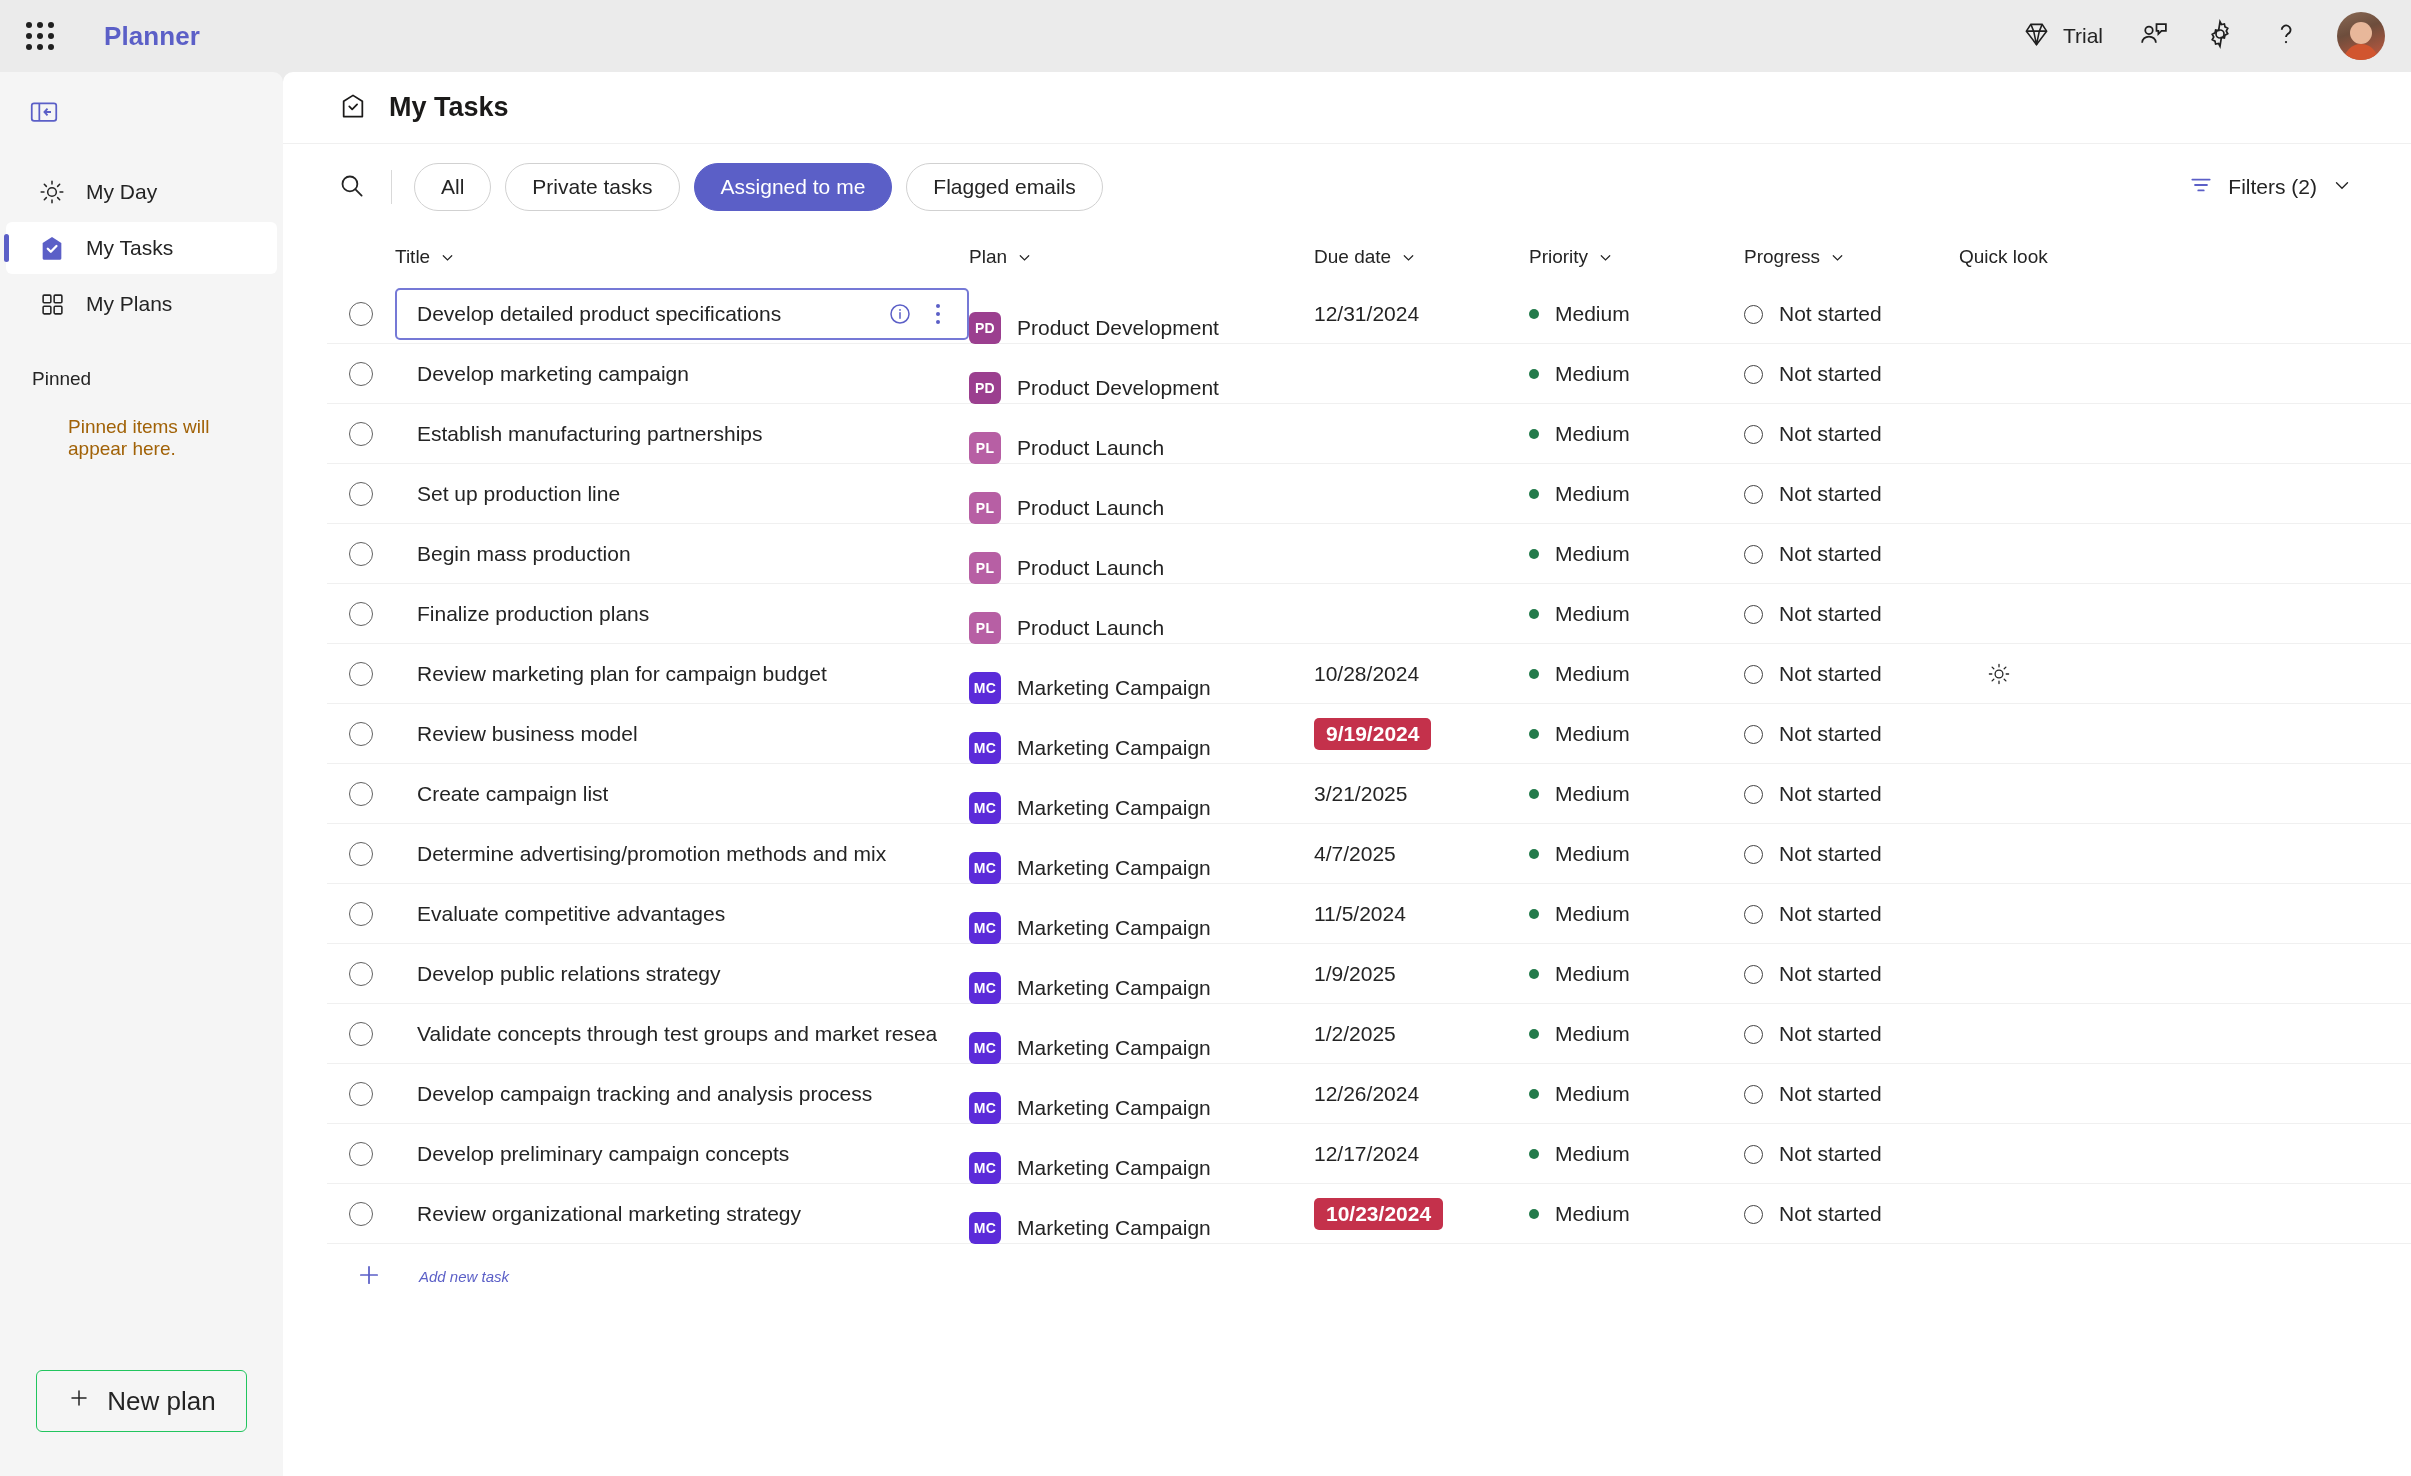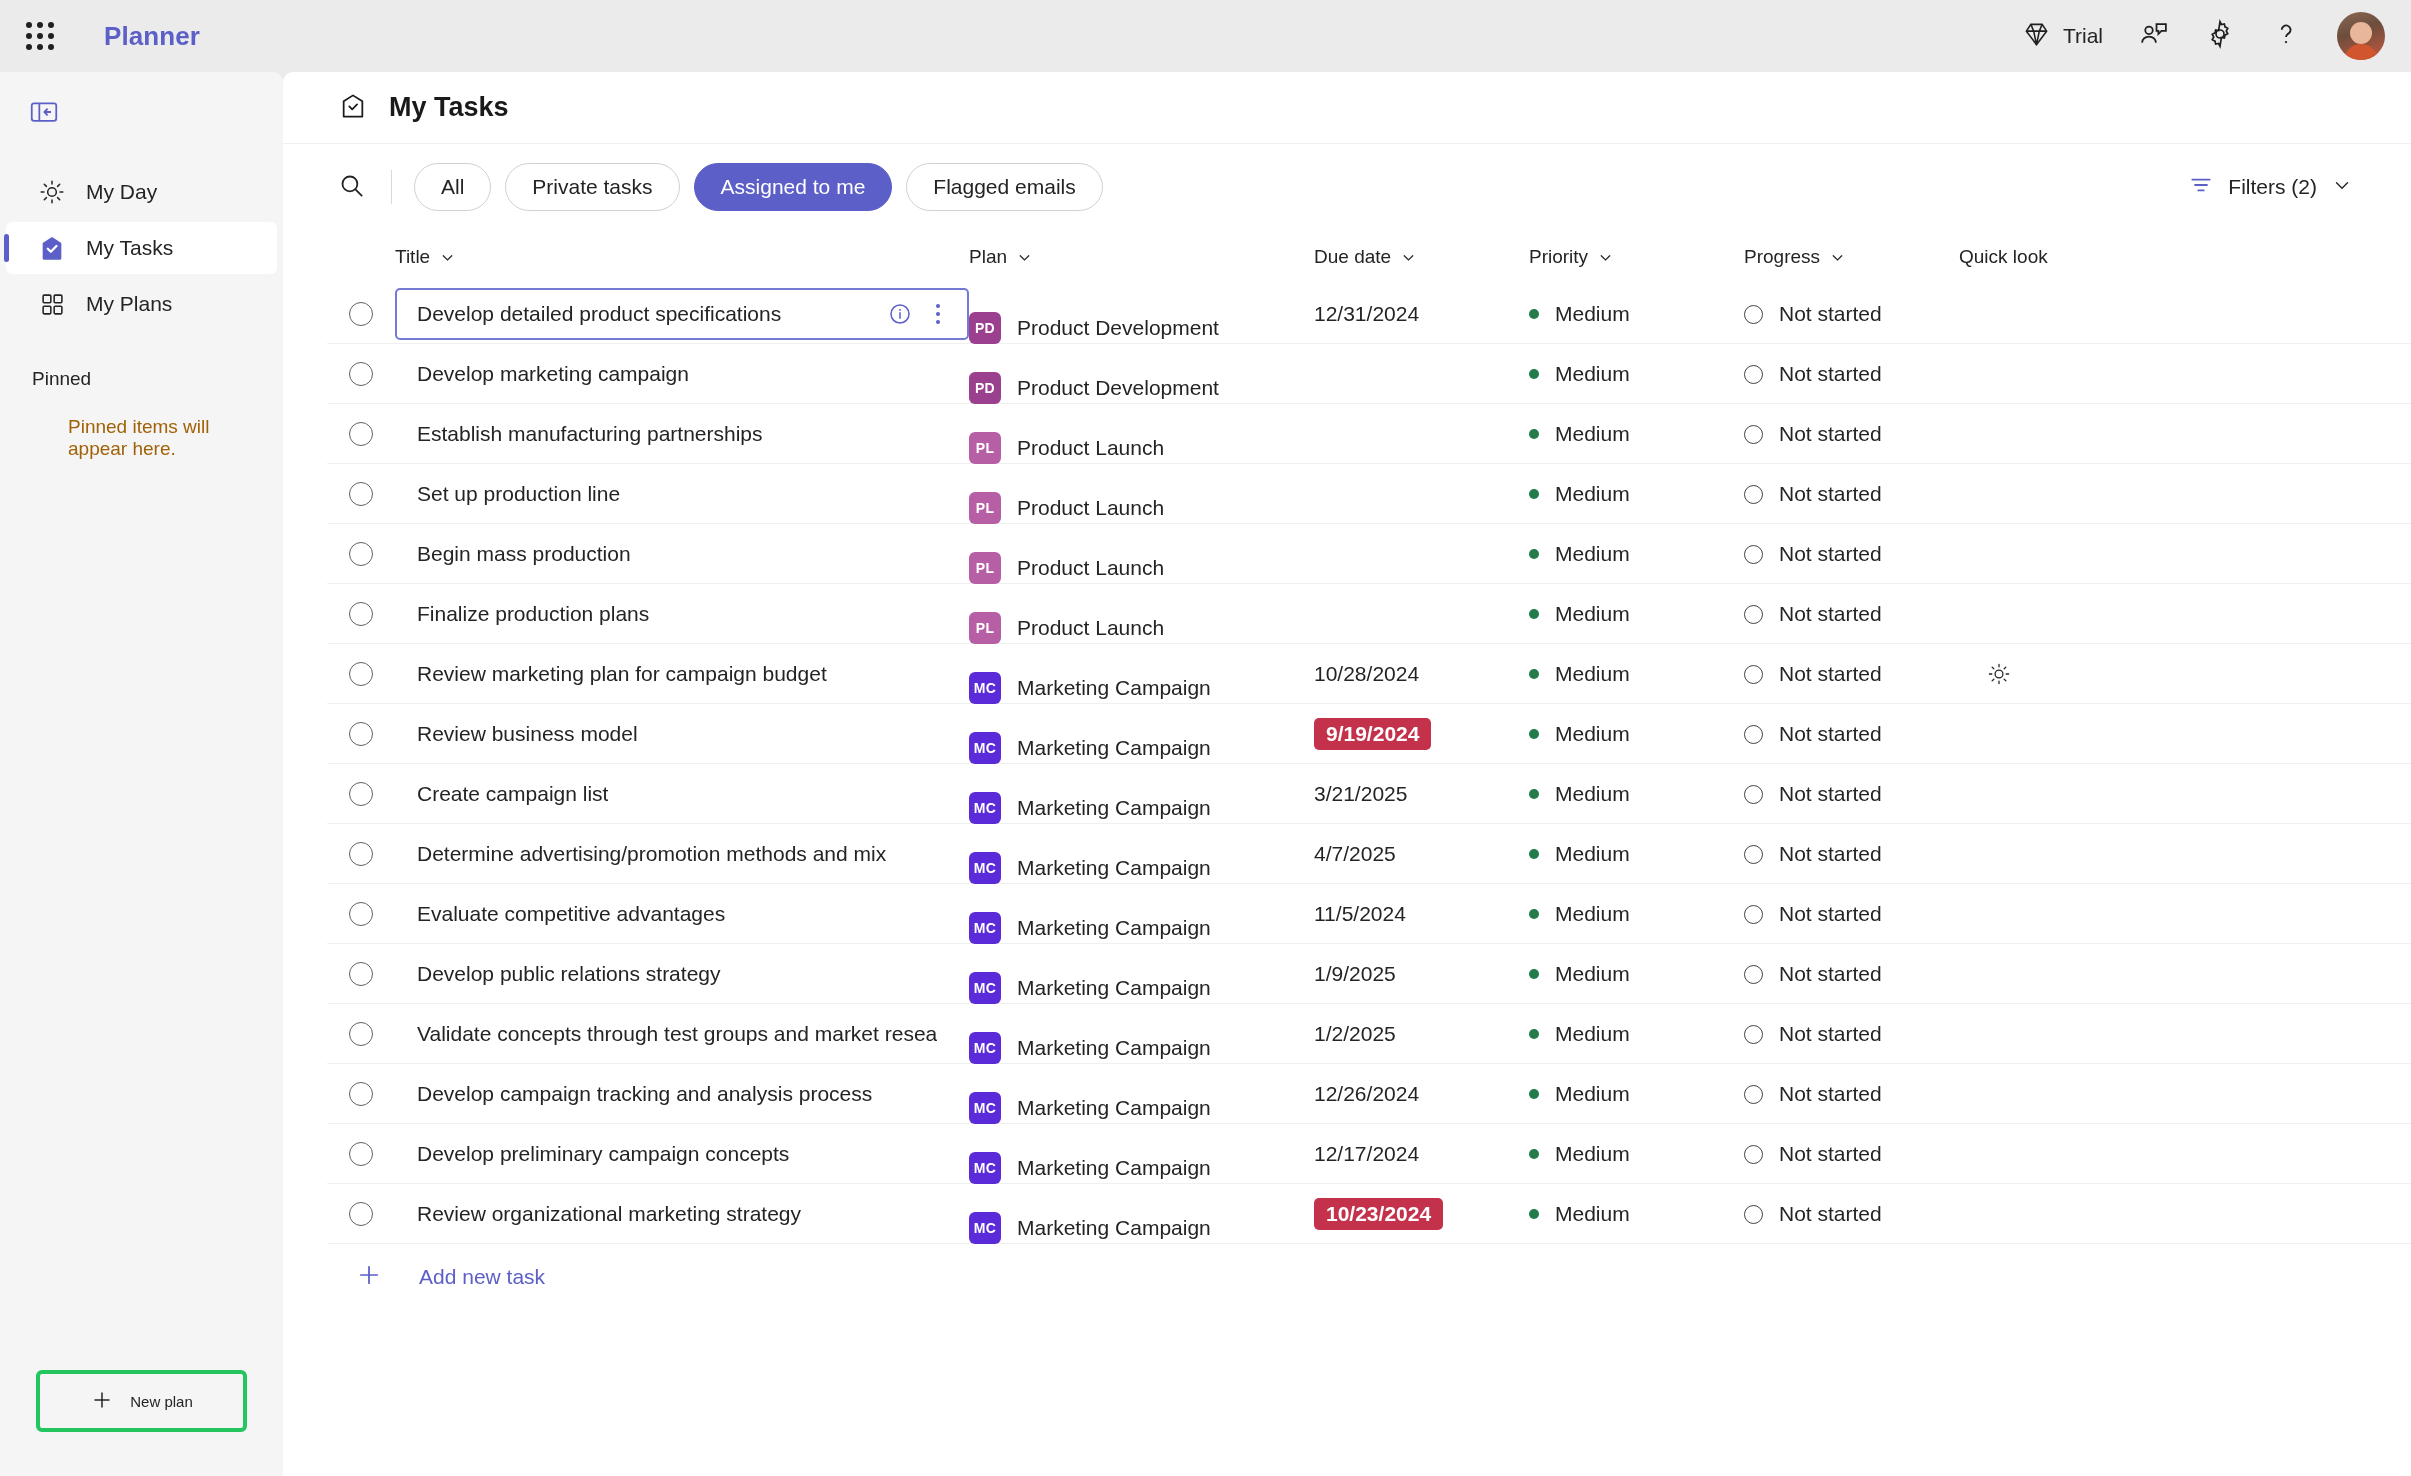--- a/index.html
+++ b/index.html
@@ -69,23 +69,23 @@
   .nav-item.active { background: #ffffff; }
   .nav-item.active::before {
     content:""; position:absolute; left: -2px; top: 50%; transform: translateY(-50%);
     width: 5px; height: 28px; background: #5b5fc7; border-radius: 3px;
   }
   .nav-icon { width: 28px; height: 28px; display:flex; align-items:center; justify-content:center; flex: 0 0 28px;}
   .pinned-head { margin-top: 36px; padding-left: 32px; font-size: 19px; color: #242424; }
   .pinned-empty { margin-top: 26px; padding-left: 32px; padding-right: 20px; font-size: 19px; color: #a16207; margin-left: 36px; }
   .sidebar-spacer { flex: 1; }
   .newplan {
-    margin: 0 36px 44px 36px; height: 62px; border: 4px solid #22c55e; border-radius: 6px;
+    margin: 0 36px 44px 36px; height: 62px; border: 1px solid #22c55e; border-radius: 6px;
     background: #f5f5f5; display: flex; align-items: center; justify-content: center; gap: 16px;
-    font-size: 15px; color: #242424; cursor: pointer;
+    font-size: 26px; color: #242424; cursor: pointer;
   }
 
   
   .main {
     flex: 1; min-width: 0; background: #ffffff;
     border-top-left-radius: 10px; display: flex; flex-direction: column;
   }
   .page-head {
     height: 72px; min-height: 72px; display: flex; align-items: center;
     padding-left: 56px; gap: 22px; border-bottom: 1px solid #f0f0f0;
@@ -181,21 +181,21 @@
   .prog-circle { width: 19px; height: 19px; border-radius: 50%; border: 1.6px solid #424242; flex:0 0 19px; }
   .prog-text { font-size: 21px; color: #242424; white-space: nowrap; }
 
   .ql-cell { display: flex; align-items: center; padding-left: 18px; }
   .ql-btn { width: 44px; height: 44px; display:flex; align-items:center; justify-content:center; border-radius:5px; cursor:pointer; }
 
   .addrow {
     height: 66px; display: flex; align-items: center; gap: 36px;
     padding-left: 28px; cursor: pointer; border-bottom: 1px solid transparent;
   }
-  .addrow .lbl { font-size: 21px; color: #5b5fc7; }
+  .addrow .lbl { font-size: 15px; color: #5b5fc7; font-style: italic; }
 </style>
 </head>
 <body>
 
 <div class="app">
 
   <div class="topbar">
     <div class="waffle">
       <i></i>
         <i></i>

